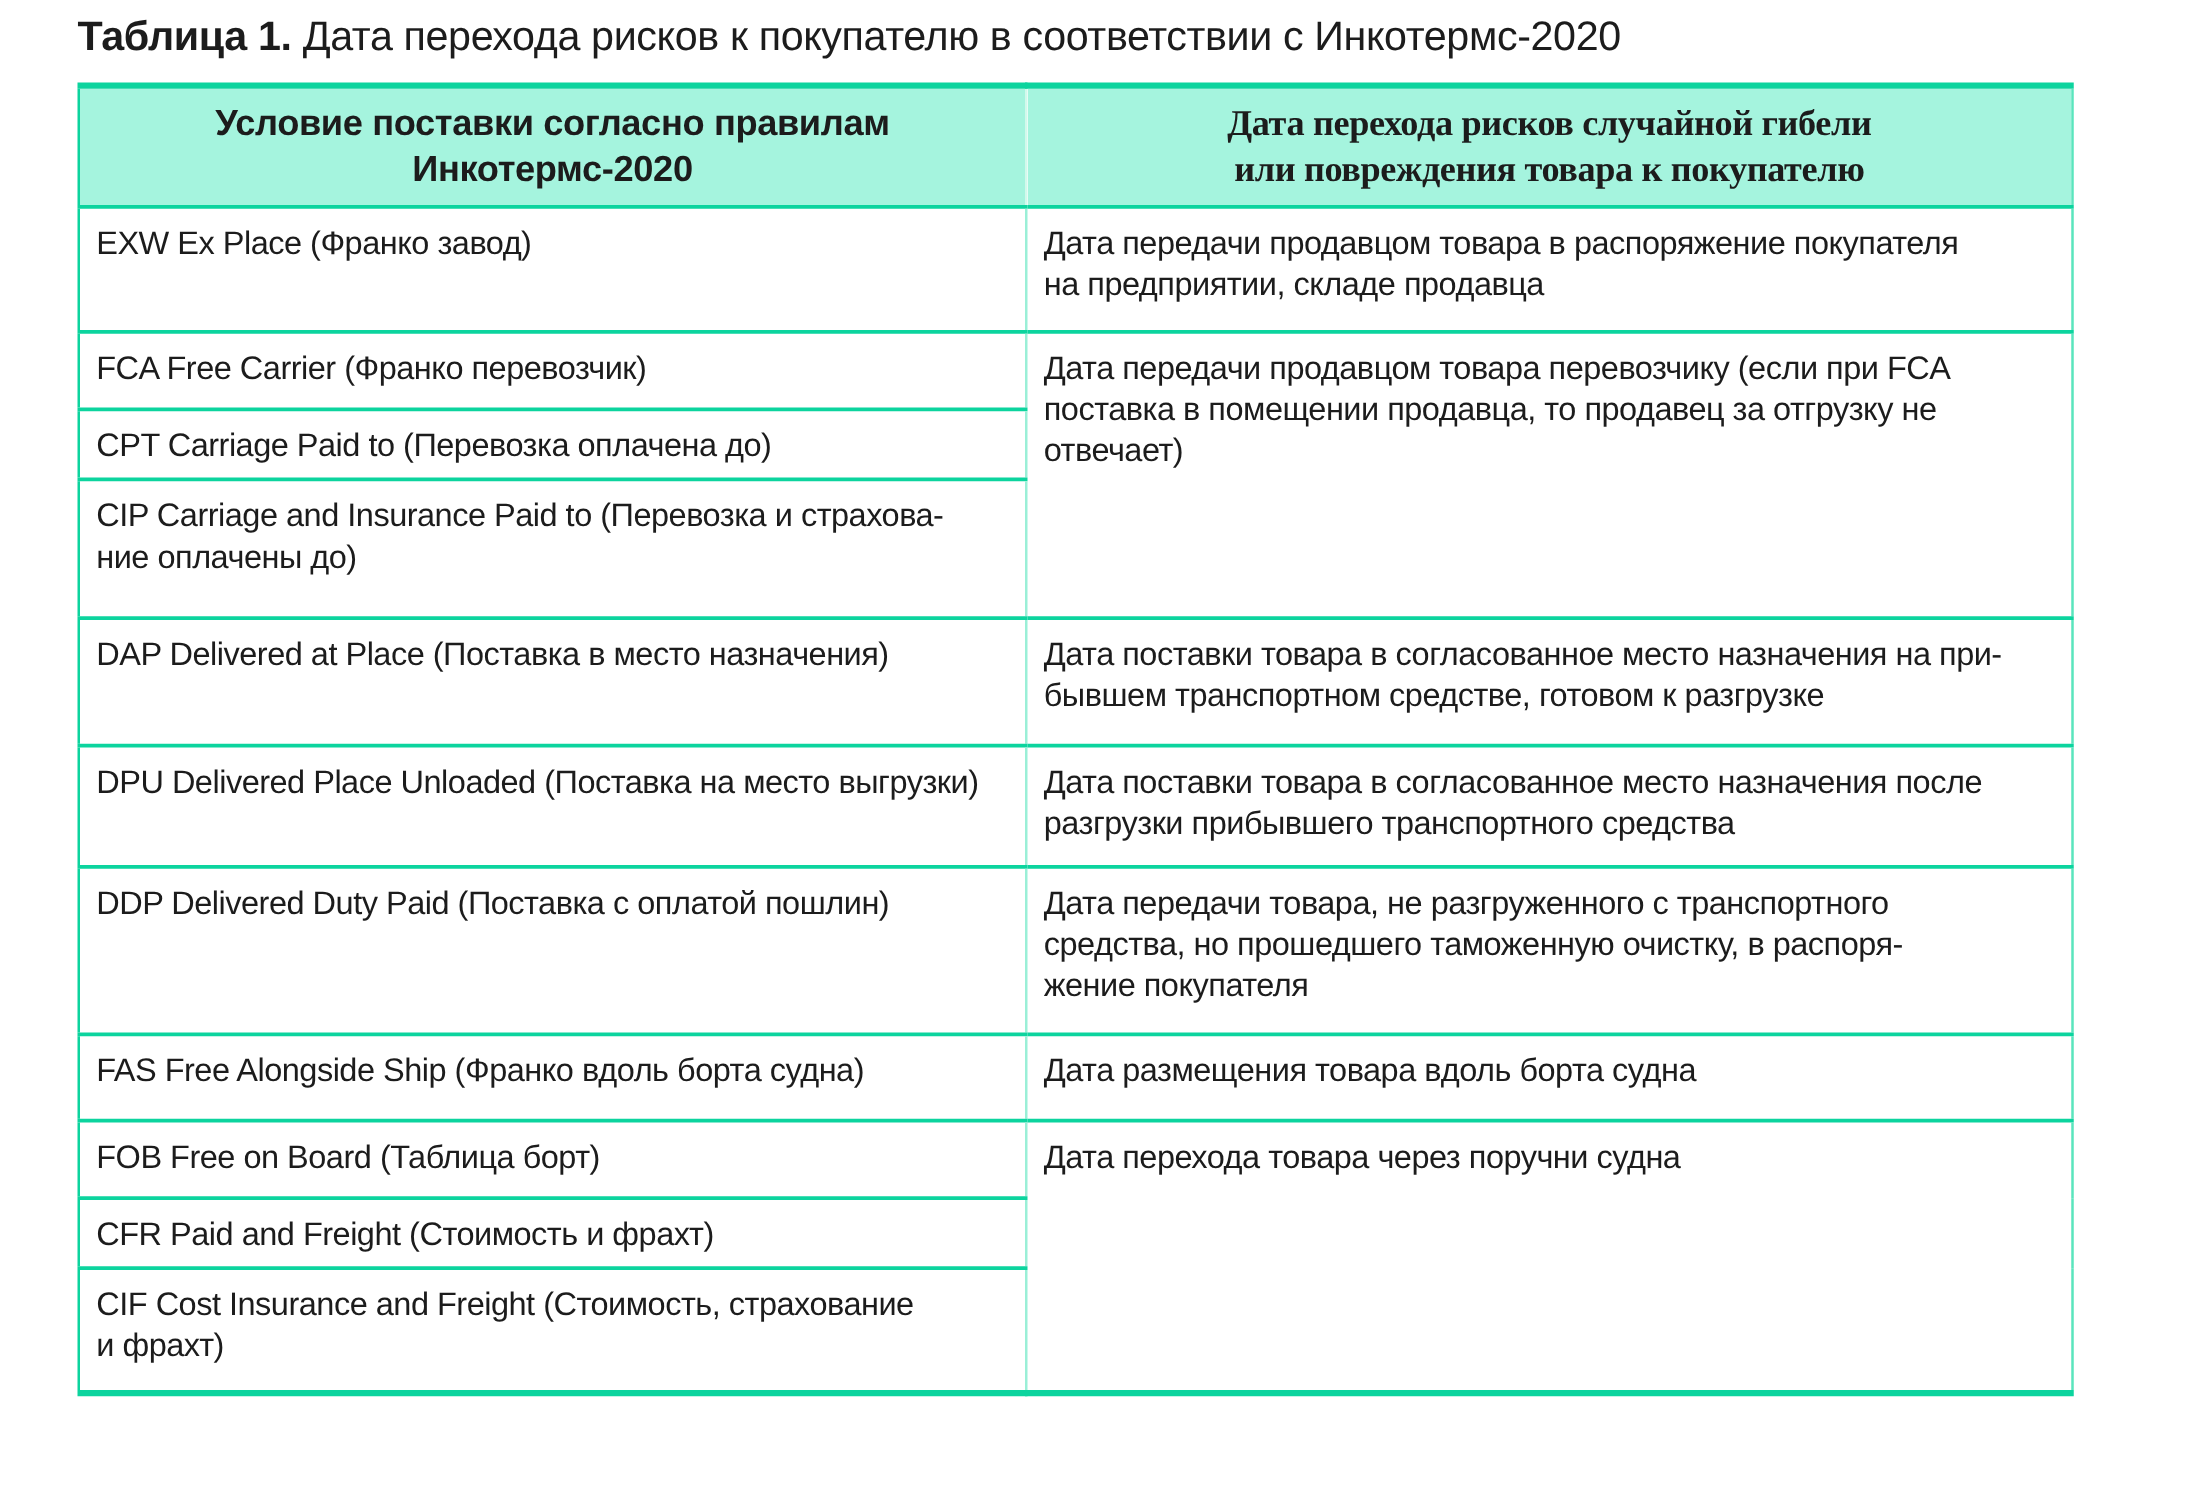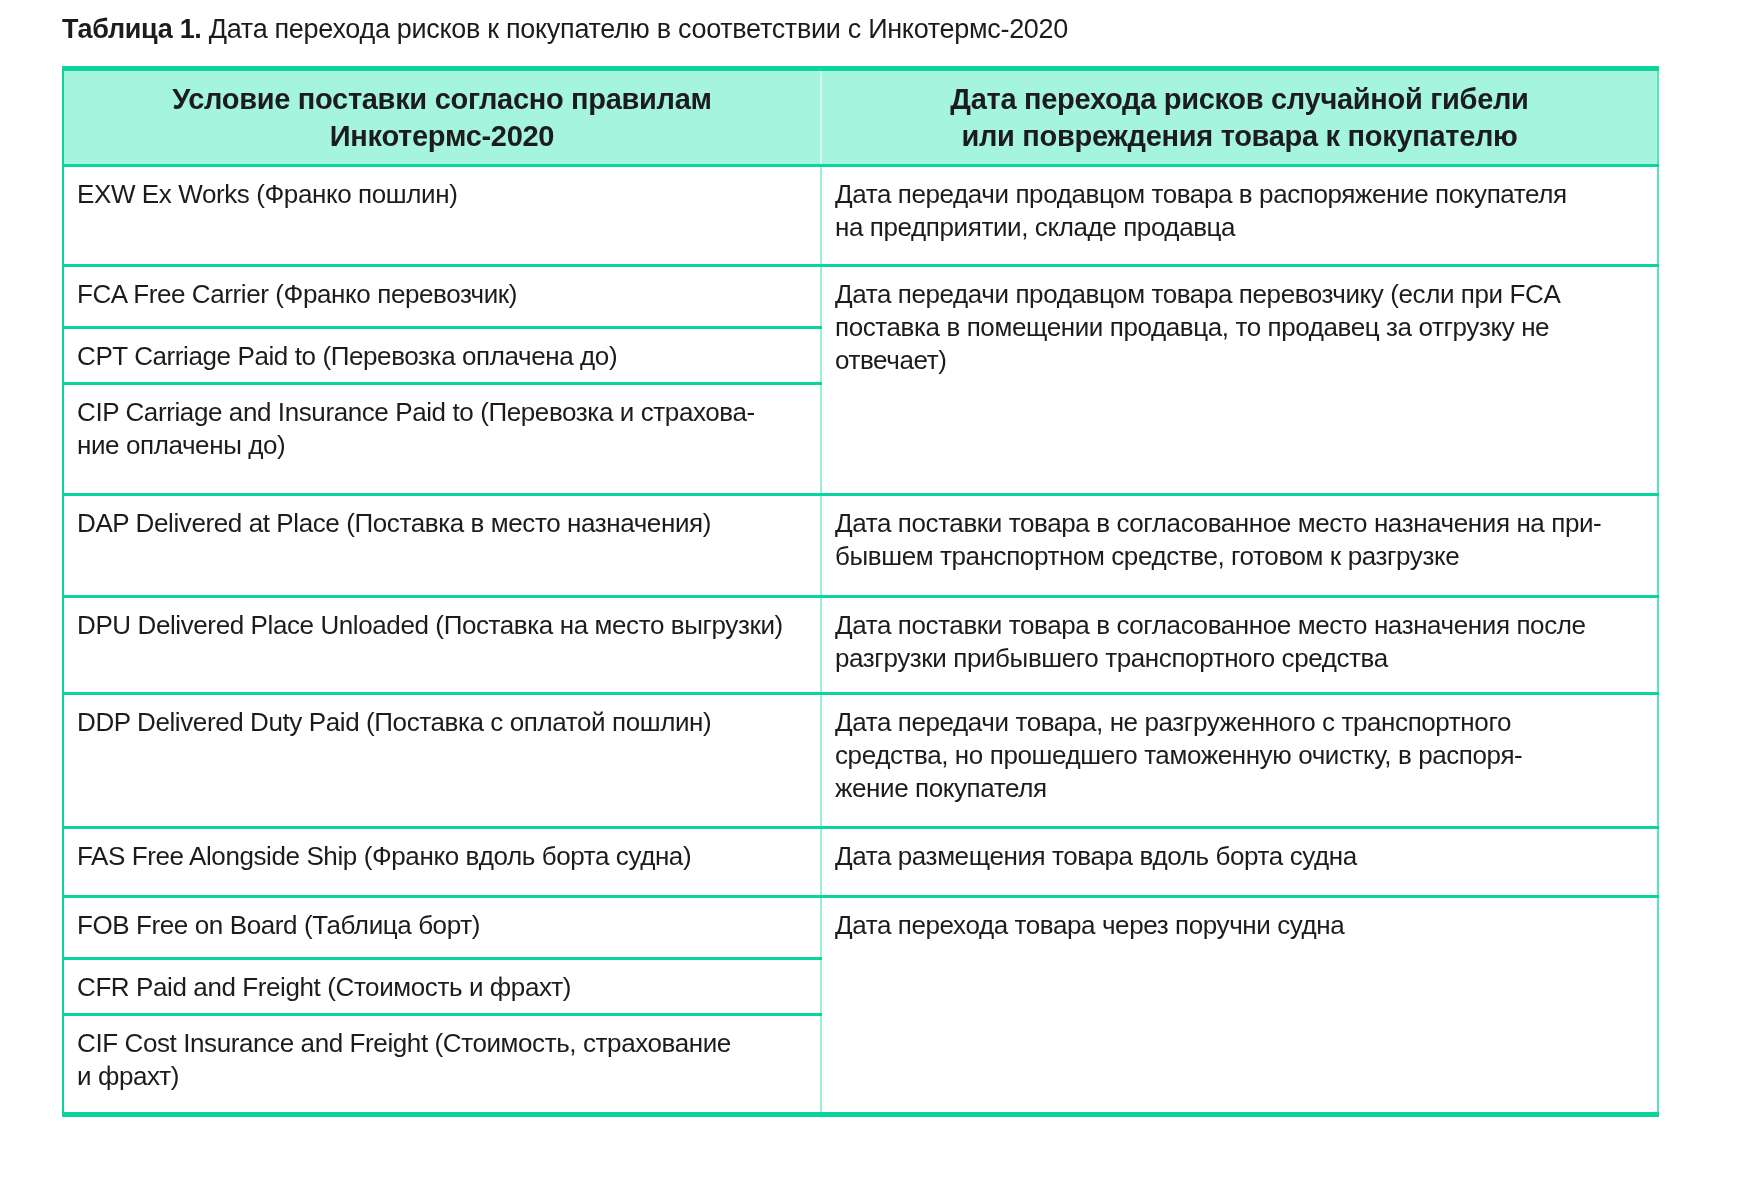--- a/index.html
+++ b/index.html
@@ -13,21 +13,21 @@
     color: var(--text, #1c1c1c);
   }
   .page {
     position: relative;
     width: 1755px;
     height: 1191px;
     box-sizing: border-box;
     padding: 12px 0 0 62px;
   }
   .caption {
-    font-size: 27px;
+    font-size: 33px;
     line-height: 34px;
     letter-spacing: -0.3px;
     white-space: nowrap;
     margin: 0 0 20px 0;
   }
   .caption .cap-label { font-weight: bold; }
   table.incoterms {
     border-collapse: collapse;
     table-layout: fixed;
     width: 1595px;
@@ -44,21 +44,21 @@
     font-weight: bold;
     letter-spacing: -0.3px;
     text-align: center;
     vertical-align: middle;
     white-space: pre;
     padding: 8px 6px;
     border-bottom: 3px solid var(--border-strong, #0cd49e);
     overflow: hidden;
   }
   th.col-terms  { border-right: 2px solid var(--divider-header, #d2f9ec); }
-  th.col-risks  { border-left: 2px solid var(--divider-header, #d2f9ec); }
+  th.col-risks  { border-left: 2px solid var(--divider-header, #d2f9ec); font-family: Liberation Serif, serif; }
   td {
     font-size: 26px;
     line-height: 33px;
     letter-spacing: -0.4px;
     vertical-align: top;
     white-space: pre;
     padding: 11px 13px 9px 13px;
     border-top: 3px solid var(--border-strong, #0cd49e);
     overflow: hidden;
   }
@@ -79,21 +79,21 @@
     <thead>
       <tr style="height:97px">
         <th class="col-terms">Условие поставки согласно правилам
 Инкотермс-2020</th>
         <th class="col-risks">Дата перехода рисков случайной гибели
 или повреждения товара к покупателю</th>
       </tr>
     </thead>
     <tbody>
         <tr style="height: 100px;">
-          <td class="term">EXW Ex Works (Франко пошлин)</td>
+          <td class="term">EXW Ex Place (Франко завод)</td>
           <td class="risk">Дата передачи продавцом товара в распоряжение покупателя
 на предприятии, складе продавца</td>
         </tr>
         <tr style="height: 62px;">
           <td class="term">FCA Free Carrier (Франко перевозчик)</td>
           <td class="risk" rowspan="3">Дата передачи продавцом товара перевозчику (если при FCA
 поставка в помещении продавца, то продавец за отгрузку не
 отвечает)</td>
         </tr>
         <tr style="height: 48px;">

